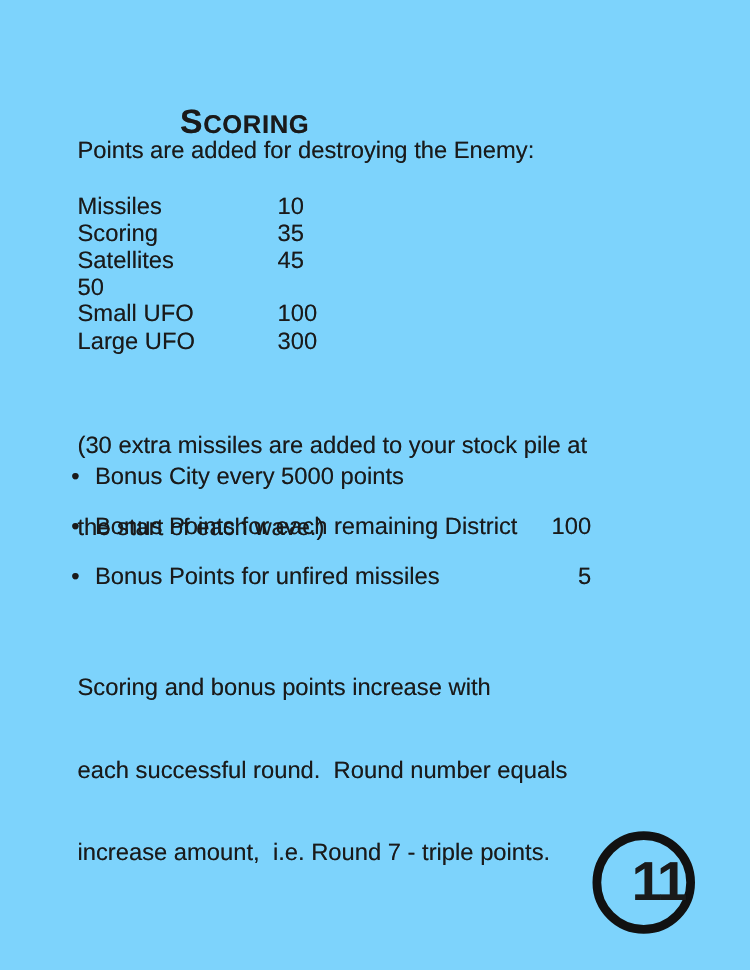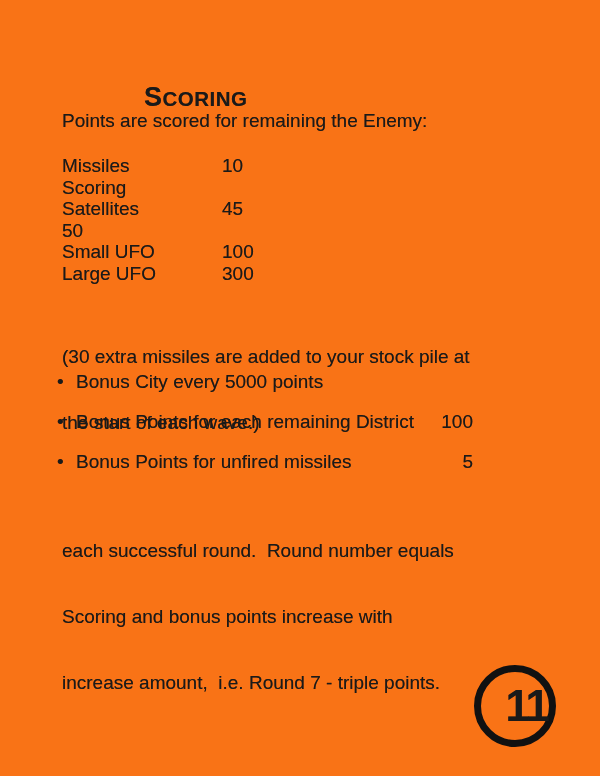--- a/index.html
+++ b/index.html
@@ -6,21 +6,21 @@
   body {
     width: 600px; height: 776px;
     background: #fcfcfc;
     font-family: "Liberation Sans", sans-serif;
     color: #1a1a1a;
     overflow: hidden;
   }
   .page {
     position: relative;
     width: 600px; height: 776px;
-    background: #f97316;
+    background: #7dd3fc;
     
   }
   .page * { text-shadow: 0 0 0.5px rgba(20,20,20,0.55); }
 
   .heading {
     position: absolute; left: 144px; top: 84px;
     font-weight: bold; letter-spacing: 0.5px;
     white-space: nowrap;
   }
   .heading .lead { font-size: 27px; line-height: 27px; }
@@ -78,29 +78,30 @@
 </style>
 </head>
 <body>
 
 <div class="page">
 
   <div class="heading">
     <span class="lead">S</span><span class="rest">CORING</span>
   </div>
 
-  <div class="intro">Points are scored for remaining the Enemy:</div>
+  <div class="intro">Points are added for destroying the Enemy:</div>
 
   <div class="score-table">
     <div class="score-row">
       <span class="label">Missiles</span>
       <span class="points">10</span>
     </div>
     <div class="score-row">
       <span class="label">Scoring</span>
+      <span class="points">35</span>
     </div>
     <div class="score-row">
       <span class="label">Satellites</span>
       <span class="points">45</span>
     </div>
     <div class="score-row">
       <span class="points">50</span>
     </div>
     <div class="score-row">
       <span class="label">Small UFO</span>
@@ -129,22 +130,22 @@
     <span class="bvalue">100</span>
   </div>
 
   <div class="bullet-row bullet-3">
     <span class="bullet">•</span>
     <span class="btext">Bonus Points for unfired missiles</span>
     <span class="bvalue">5</span>
   </div>
 
   <div class="closing">
+    <div>Scoring and bonus points increase with</div>
     <div>each successful round.  Round number equals</div>
-    <div>Scoring and bonus points increase with</div>
     <div>increase amount,  i.e. Round 7 - triple points.</div>
   </div>
 
   <div class="page-number-circle">
     <span class="num">11</span>
   </div>
 
 </div>
 
 </body></html>

